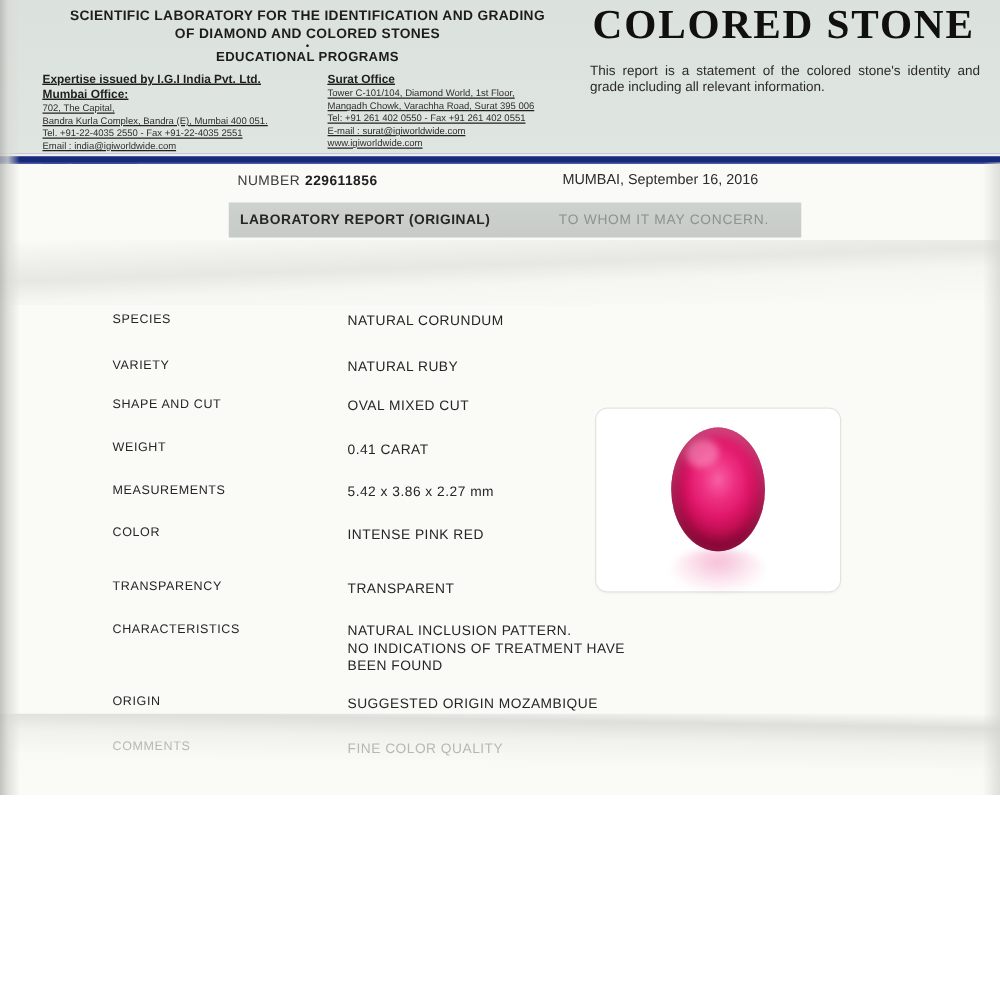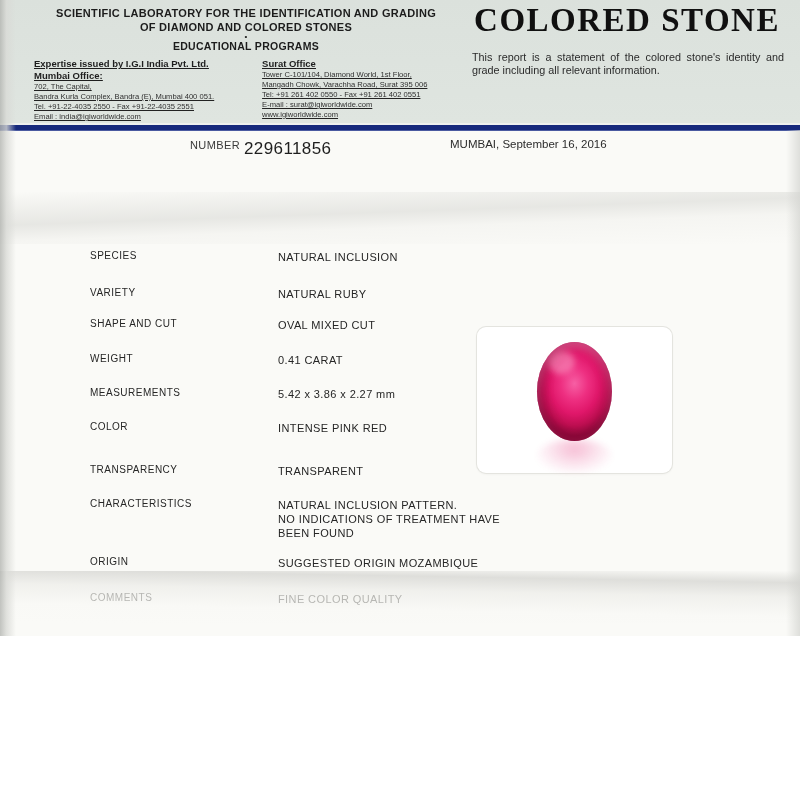--- a/index.html
+++ b/index.html
@@ -35,21 +35,21 @@
   .office-line { font-size:7.6px; color:#2f2f2f; line-height:10px; }
 
   .header-right { position:absolute; left:458px; top:2px; width:338px; }
   .report-title { font-family:"Liberation Serif", serif; font-weight:bold; font-size:33px;
     line-height:36px; text-align:center; color:#101010; letter-spacing:1.5px; }
   .report-statement { margin:13px 12px 0 14px; font-size:10.8px; line-height:13px;
     color:#2b2b2b; text-align:justify; }
 
   
   .number-label { position:absolute; left:190px; top:139px; font-size:11px; color:#3a3a3a; letter-spacing:.4px; }
-  .number-value { position:absolute; left:244px; top:139px; font-size:17px; font-weight:normal; color:#1e1e1e; letter-spacing:.4px; }
+  .number-value { position:absolute; left:244px; top:139px; font-size:11px; font-weight:bold; color:#1e1e1e; letter-spacing:.4px; }
   .place-date   { position:absolute; left:450px; top:138px; font-size:11.5px; color:#2c2c2c; }
   .gray-bar { position:absolute; left:183px; top:162px; width:458px; height:28px;
     background:linear-gradient(180deg,#cdd2ce 0%,#c6cbc7 100%); z-index:5; }
   .report-type { position:absolute; left:9px; top:8px; font-size:11px; font-weight:bold; color:#252525; letter-spacing:.4px; }
   .addressee   { position:absolute; left:264px; top:8px; font-size:11px; color:#8d928f; letter-spacing:.6px; }
 
   
   .prop-row { position:absolute; left:0; width:760px; }
   .prop-label { position:absolute; left:90px; top:0; font-size:10px; color:#262626; letter-spacing:.5px;text-align:right; }
   .prop-value { position:absolute; left:278px; top:0; width:240px; font-size:11px; color:#262626;
@@ -112,24 +112,28 @@
       </div>
       <p class="report-statement">This report is a statement of the colored stone's identity and grade including all relevant information.</p>
     </div>
   </div>
   <div class="navy-rule"></div>
 
   <span class="number-label">NUMBER</span>
   <span class="number-value">229611856</span>
   <span class="place-date">MUMBAI, September 16, 2016</span>
 
+  <div class="gray-bar">
+    <span class="report-type">LABORATORY REPORT (ORIGINAL)</span>
+    <span class="addressee">TO WHOM IT MAY CONCERN.</span>
+  </div>
 
   <div class="prop-row" style="top:250px">
     <span class="prop-label">SPECIES</span>
-    <span class="prop-value">NATURAL INCLUSION</span>
+    <span class="prop-value">NATURAL CORUNDUM</span>
   </div>
   <div class="prop-row" style="top:287px">
     <span class="prop-label">VARIETY</span>
     <span class="prop-value">NATURAL RUBY</span>
   </div>
   <div class="prop-row" style="top:318px">
     <span class="prop-label">SHAPE AND CUT</span>
     <span class="prop-value">OVAL MIXED CUT</span>
   </div>
   <div class="prop-row" style="top:353px">

